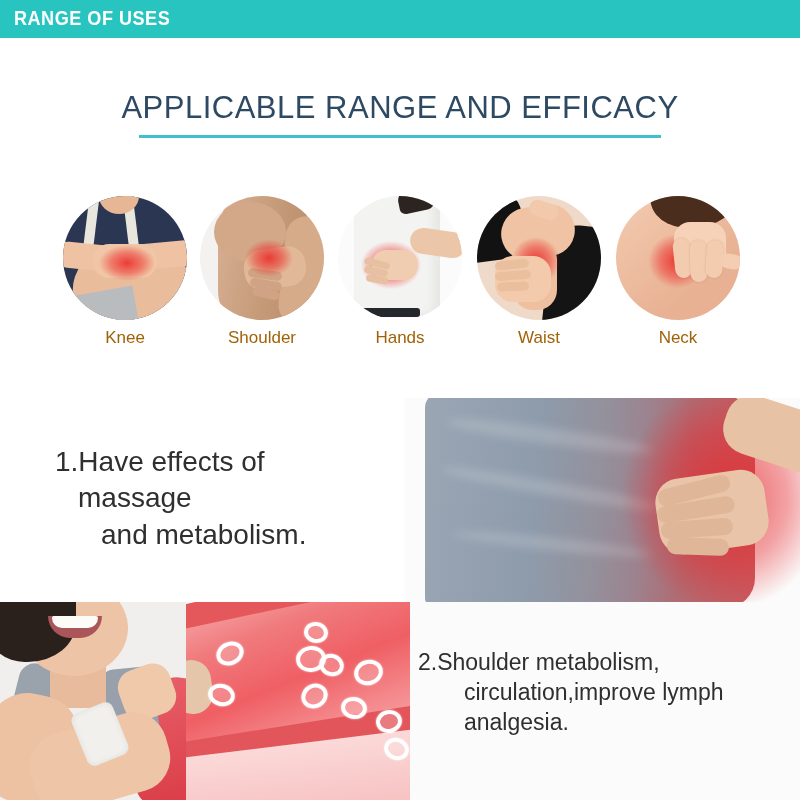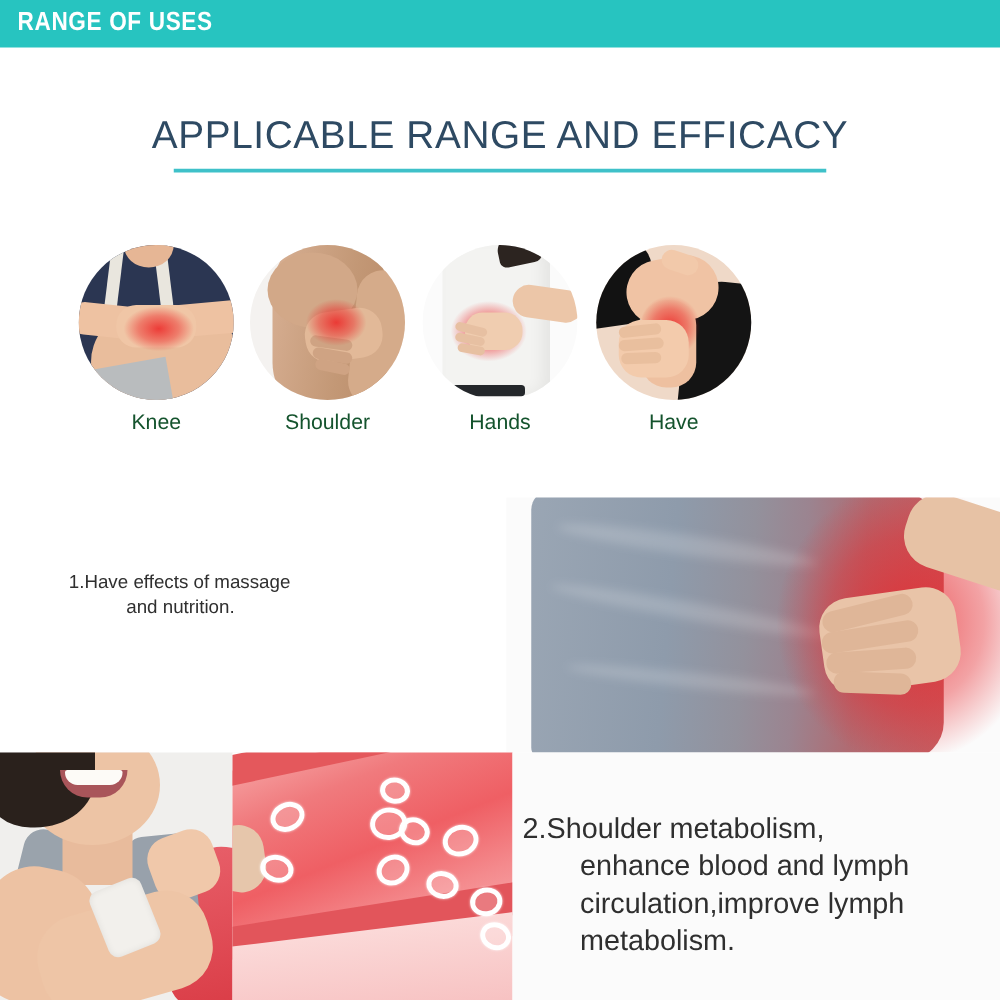--- a/index.html
+++ b/index.html
@@ -76,21 +76,21 @@
     width: 124px;
     height: 124px;
     border-radius: 50%;
     overflow: hidden;
     position: relative;
     background: #ffffff;
   }
   .circle-label {
     margin-top: 8px;
     font-size: 17px;
-    color: #14532d;
+    color: #a16207;
     font-family: "Liberation Sans", sans-serif;
   }
   .c1 { left: 63px; }
   .c2 { left: 200px; }
   .c3 { left: 338px; }
   .c4 { left: 477px; }
   .c5 { left: 616px; }
 
   
   .glow {
@@ -259,23 +259,23 @@
     background:#e6c6ab; border-radius:20px; transform: rotate(-8deg);
   }
 
   .text-block {
     position: absolute;
     color: #2f2f2f;
     font-family: "Liberation Sans", sans-serif;
     line-height: 1.3;
   }
   .text-one {
-    left: 55px; top: 456px;
+    left: 55px; top: 444px;
     width: 330px;
-    font-size: 15px;
+    font-size: 28px;
   }
   .text-two-panel {
     position: absolute;
     left: 410px; top: 602px;
     width: 390px; height: 198px;
     background: #fbfbfb;
   }
   .text-two {
     left: 418px; top: 648px;
     width: 370px;
@@ -350,29 +350,42 @@
       <div class="h-black2"></div>
       <div class="h-arm"></div>
       <div class="h-wrist"></div>
       <div class="glow h-glow"></div>
       <div class="h-hand"></div>
       <div class="h-fing h-hf1"></div>
       <div class="h-fing h-hf2"></div>
       <div class="h-fing h-hf3"></div>
       <div class="h-thumb"></div>
     </div>
-    <div class="circle-label">Have</div>
+    <div class="circle-label">Waist</div>
   </div>
 
+  <div class="circle-item c5">
+    <div class="circle-photo">
+      <div class="n-skin"></div>
+      <div class="n-hair"></div>
+      <div class="glow n-glow"></div>
+      <div class="n-hand"></div>
+      <div class="n-fing n-nf1"></div>
+      <div class="n-fing n-nf2"></div>
+      <div class="n-fing n-nf3"></div>
+      <div class="n-thumb"></div>
+    </div>
+    <div class="circle-label">Neck</div>
+  </div>
 </div>
 
 <div class="text-block text-one">
   <span class="hang">
     <span>1.</span><span>Have effects of massage</span>
-    <span class="cont">and nutrition.</span>
+    <span class="cont">and metabolism.</span>
   </span>
 </div>
 
 <div class="panel photo-back">
   <div class="pb-shirt"></div>
   <div class="pb-fold1"></div>
   <div class="pb-fold2"></div>
   <div class="pb-fold3"></div>
   <div class="pb-glow"></div>
   <div class="pb-arm"></div>
@@ -414,17 +427,16 @@
   <div class="rbc" style="left:115px;top:82px;width:19px;height:16px;transform:rotate(-30deg);"></div>
   <div class="rbc" style="left:155px;top:95px;width:18px;height:14px;transform:rotate(12deg);"></div>
   <div class="rbc" style="left:190px;top:108px;width:18px;height:15px;transform:rotate(-12deg);"></div>
   <div class="rbc" style="left:198px;top:136px;width:17px;height:14px;transform:rotate(20deg);"></div>
 </div>
 
 <div class="text-two-panel"></div>
 <div class="text-block text-two">
   <span class="hang">
     <span>2.</span><span>Shoulder metabolism,</span>
-    <span class="cont">enhance blood and lymph</span>
     <span class="cont">circulation,improve lymph</span>
-    <span class="cont">metabolism.</span>
+    <span class="cont">analgesia.</span>
   </span>
 </div>
 
 </body></html>

